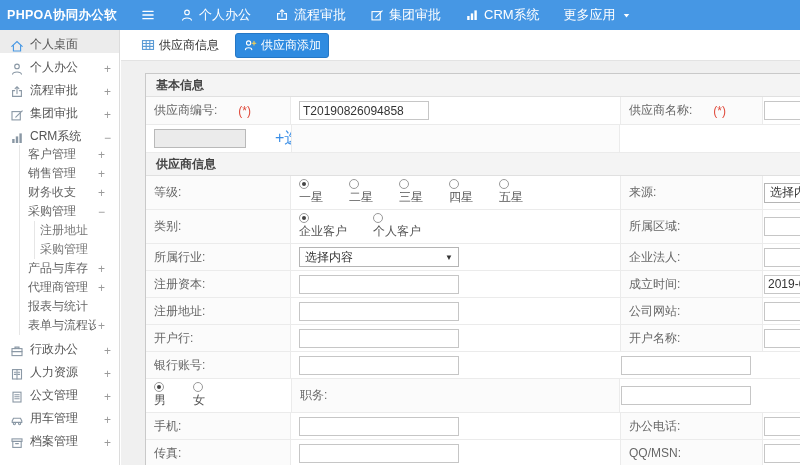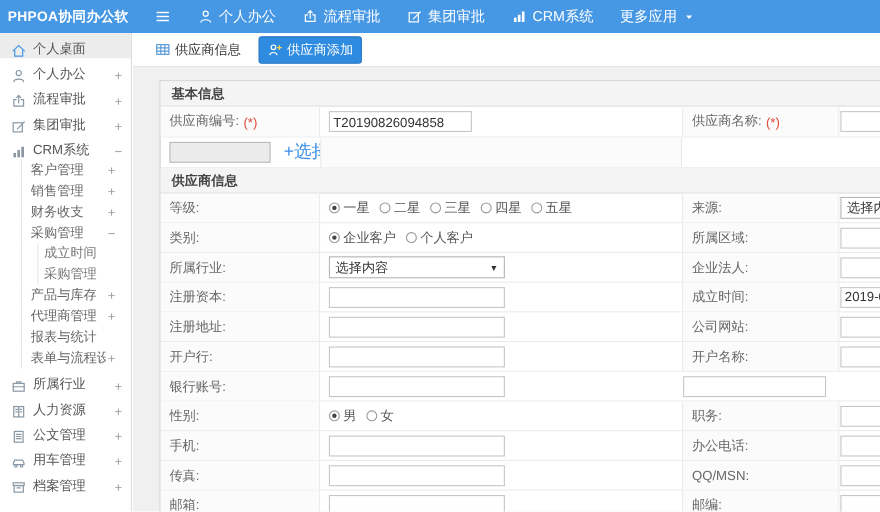--- a/index.html
+++ b/index.html
@@ -37,30 +37,30 @@
   .tab{display:flex;align-items:center;gap:4px;font-size:12px;color:#333;padding:3px 7px;cursor:pointer;border:1px solid transparent;}
   .tab.active{background:#2f8be0;border:1px solid #2577c5;border-radius:3px;color:#fff;}
   
   .content{position:absolute;left:121px;top:61px;width:679px;height:436px;background:#f0f0f0;overflow:hidden;}
   .panel{position:absolute;left:24px;top:12px;width:780px;height:470px;background:#fff;border:1px solid #c9c9c9;}
   .section-title{height:22px;line-height:22px;background:#f4f4f4;border-bottom:1px solid #e0e0e0;
     font-size:12px;font-weight:bold;color:#444;padding-left:10px;}
   .frow{display:grid;grid-template-columns:145px 329px 143px 160px;border-bottom:1px solid #ebebeb;
     min-height:26px;font-size:12px;}
   .frow.tall{min-height:27px;}
-  .fcell{padding:3px 8px;box-sizing:border-box;display:flex;align-items:center;}
+  .fcell{padding:3px 8px;box-sizing:border-box;display:flex;align-items:center;gap:17px;}
   .flabel{color:#666;background:#fbfbfb;border-right:1px solid #ebebeb;}
   .flabel.second{border-left:1px solid #ebebeb;text-align:center;}
   .req{color:#e04b3c;margin-left:4px;}
   .fcell.f2{padding-left:1px;}
   input.txt{height:19px;border:1px solid #c6c6c6;font-size:12px;padding:0 3px;
     font-family:"Liberation Sans","DejaVu Sans",sans-serif;color:#333;box-sizing:border-box;background:#fff;}
   input.txt.dis{background:#ebebeb;border:1px solid #b9b9b9;}
   .link{color:#3a8ee6;margin-left:12px;font-size:16px;cursor:pointer;white-space:nowrap;}
-  .radio-opt{display:inline-flex;align-items:center;margin-right:9px;color:#555;cursor:pointer;white-space:nowrap;}
+  .radio-opt{display:inline-flex;align-items:flex-start;margin-right:9px;color:#555;cursor:pointer;white-space:nowrap;flex-direction:column;}
   .radio{width:10px;height:10px;border:1px solid #999;border-radius:50%;display:inline-block;
     margin-right:3px;background:#fff;position:relative;box-sizing:border-box;}
   .radio.checked::after{content:"";position:absolute;left:2px;top:2px;width:4px;height:4px;border-radius:50%;background:#444;}
   .sel{width:160px;height:20px;border:1px solid #b5b5b5;background:#fff;font-size:12px;color:#333;
     display:flex;align-items:center;justify-content:space-between;padding:0 5px;box-sizing:border-box;cursor:pointer;}
   .sel .caret{font-size:8px;color:#333;}
 </style>
 </head>
 <body>
 
@@ -171,21 +171,21 @@
     </div>
     <div class="s-item lv2">
       <span class="lbl">财务收支</span>
       <span class="expand">+</span>
     </div>
     <div class="s-item lv2">
       <span class="lbl">采购管理</span>
       <span class="expand">−</span>
     </div>
     <div class="s-item lv3">
-      <span class="lbl">成立时间</span>
+      <span class="lbl">注册地址</span>
     </div>
     <div class="s-item lv3">
       <span class="lbl">采购管理</span>
     </div>
     <div class="s-item lv2">
       <span class="lbl">产品与库存</span>
       <span class="expand">+</span>
     </div>
     <div class="s-item lv2">
       <span class="lbl">代理商管理</span>
@@ -198,21 +198,21 @@
       <span class="lbl">表单与流程设置</span>
       <span class="expand">+</span>
     </div>
     <div class="s-item lv1">
       <span class="ico">
         <svg viewBox="0 0 14 14" width="14" height="14" fill="none" stroke="currentColor" stroke-width="1.1" stroke-linecap="round">
           <rect x="2" y="4.6" width="10" height="7"></rect>
           <path d="M5 4.6V3.1h4v1.5M2 7.6h10"></path>
         </svg>
       </span>
-      <span class="lbl">所属行业</span>
+      <span class="lbl">行政办公</span>
       <span class="expand">+</span>
     </div>
     <div class="s-item lv1">
       <span class="ico">
         <svg viewBox="0 0 14 14" width="14" height="14" fill="none" stroke="currentColor" stroke-width="1.1" stroke-linecap="round">
           <rect x="2.5" y="2.6" width="9" height="9.4"></rect>
           <path d="M7 2.6v9.4M4.4 5.2h1.4M4.4 7.4h1.4M8.2 5.2h1.4M8.2 7.4h1.4"></path>
         </svg>
       </span>
       <span class="lbl">人力资源</span>
@@ -418,23 +418,20 @@
           <span>银行账号:</span>
         </div>
         <div class="fcell">
           <input class="txt" type="text" value="" style="width: 160px;">
         </div>
         <div class="fcell f2">
           <input class="txt" type="text" value="" style="width: 130px;">
         </div>
       </div>
       <div class="frow">
-        <div class="fcell flabel">
-          <span>性别:</span>
-        </div>
         <div class="fcell">
           <label class="radio-opt">
             <span class="radio checked"></span>
             <span>男</span>
           </label>
           <label class="radio-opt">
             <span class="radio"></span>
             <span>女</span>
           </label>
         </div>

